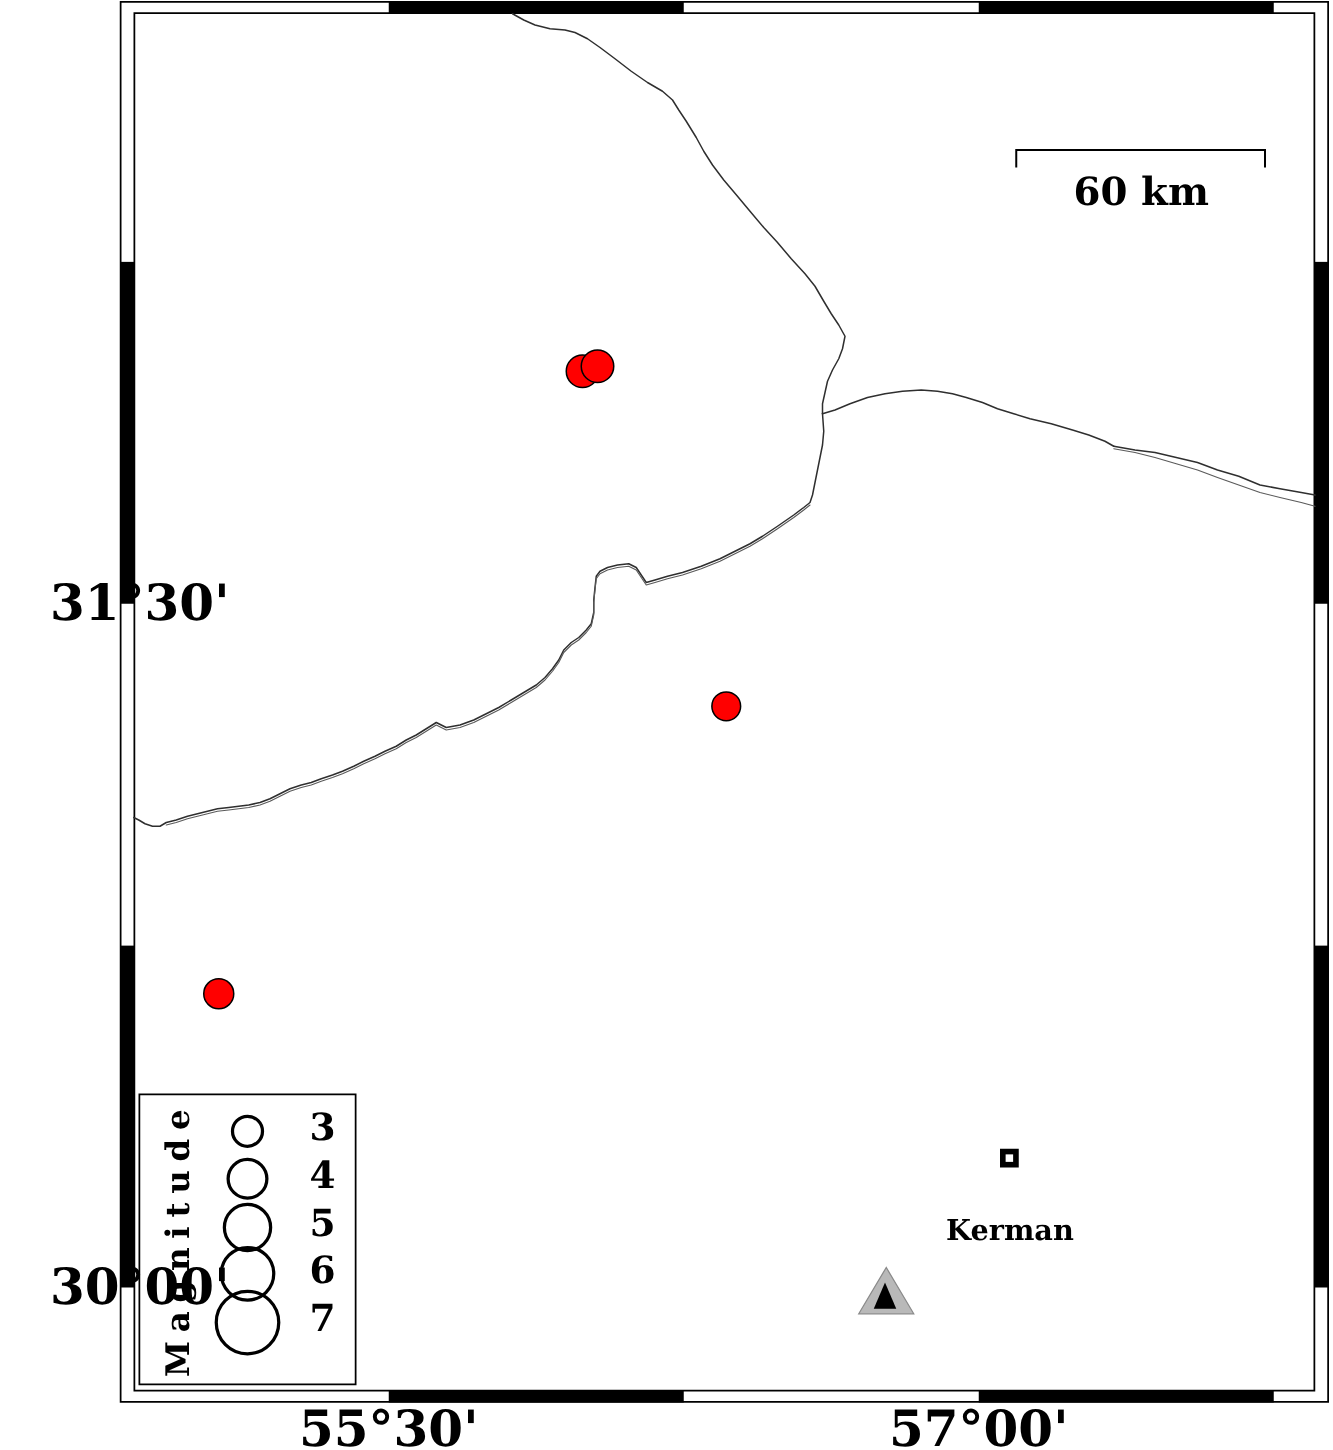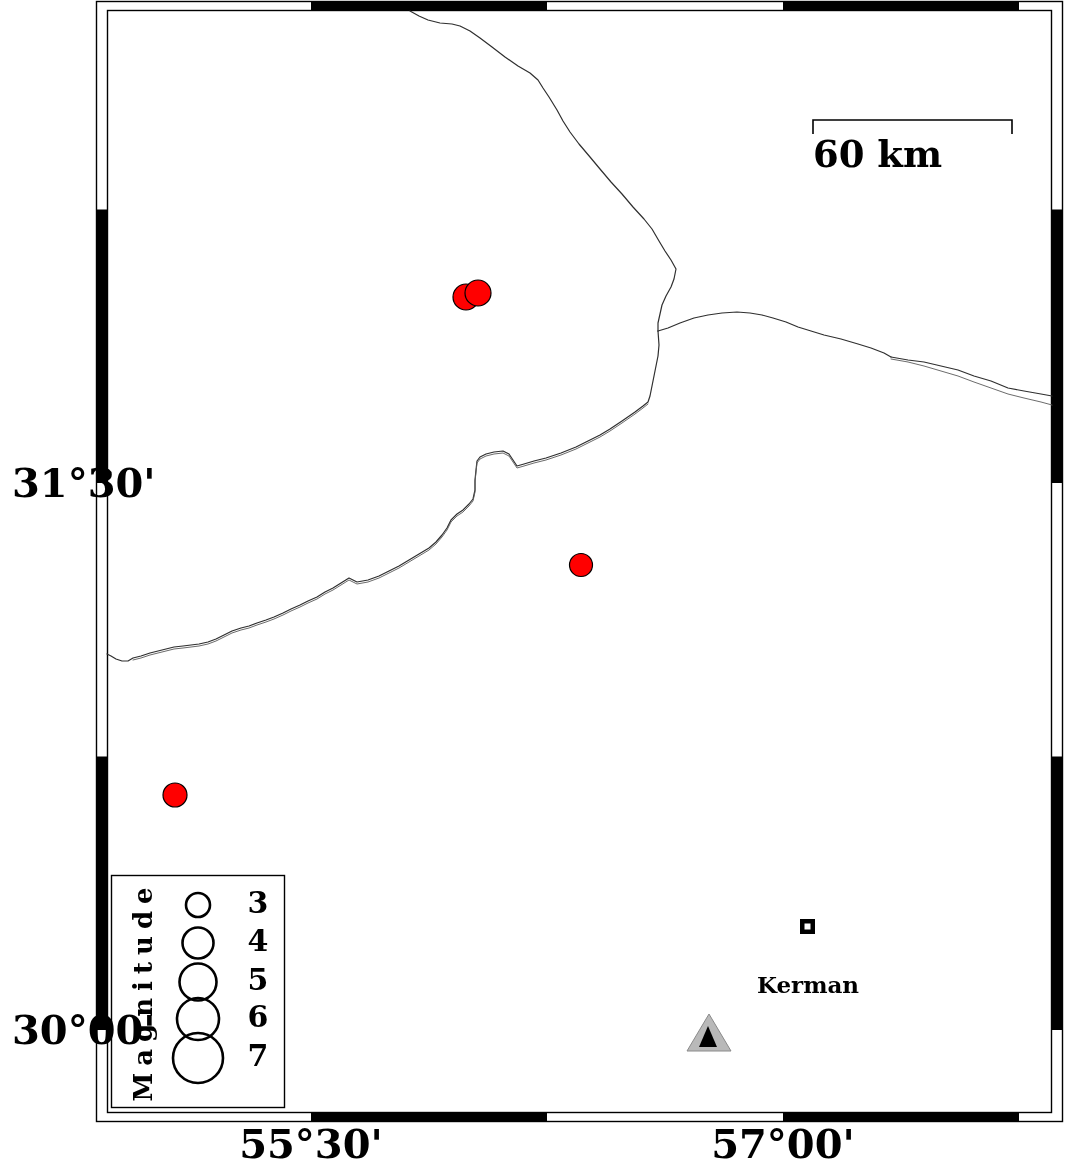--- a/index.html
+++ b/index.html
@@ -1,22 +1,22 @@
 <!DOCTYPE html>
 <html><head>
 <meta charset="utf-8">
 <style>
   html,body{margin:0;padding:0;background:#ffffff;}
   body{width:1066px;height:1160px;position:relative;font-family:"DejaVu Serif",serif;color:#000;overflow:hidden;}
   svg{position:absolute;left:0;top:0;}
   .lbl{position:absolute;font-weight:bold;white-space:nowrap;}
   .axis{font-size:40px;line-height:40px;}
-  .axis-left{left:12px;width:88px;text-align:center;}
+  .axis-left{left:0;width:88px;text-align:center;padding-left:40px;}
   .axis-bottom{width:180px;text-align:center;}
-  .scale-lbl{font-size:37px;line-height:33px;width:200px;left:813px;top:138px;}
+  .scale-lbl{font-size:31px;line-height:33px;width:200px;text-align:center;left:813px;top:138px;}
   .city-lbl{font-size:23px;line-height:23px;width:160px;text-align:center;left:728px;top:933px;margin-top:40px;}
   .legend-title{font-size:26px;line-height:30px;letter-spacing:7px;left:143px;top:991px;
     transform:translate(-50%,-50%) rotate(-90deg);}
   .legend-num{font-size:30px;line-height:30px;width:44px;text-align:center;left:236px;}
   .quake{fill:#ff0000;stroke:#000;stroke-width:1.2;}
   .legend-circle{fill:none;stroke:#000;stroke-width:2.6;}
   .mapline{fill:none;stroke:#2f2f2f;stroke-width:1.2;stroke-linejoin:round;stroke-linecap:round;}
   .mapline-thin{fill:none;stroke:#5a5a5a;stroke-width:0.9;stroke-linejoin:round;stroke-linecap:round;}
 </style>
 </head>

